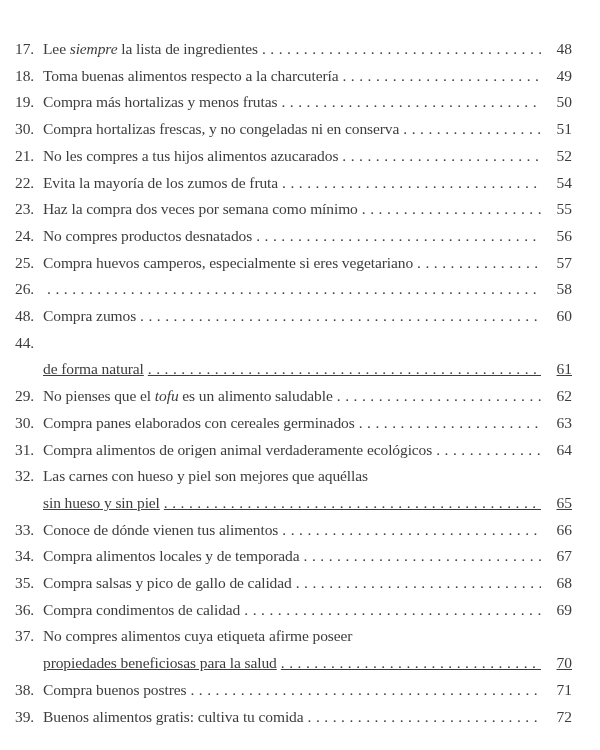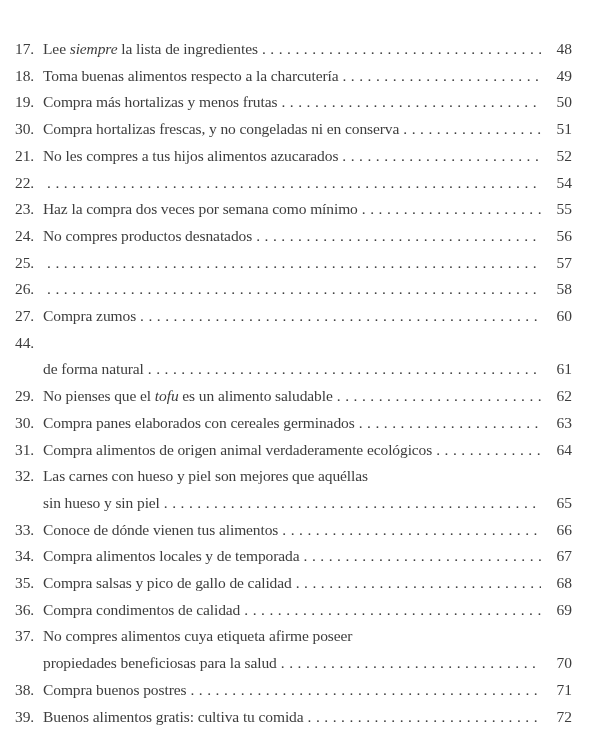--- a/index.html
+++ b/index.html
@@ -24,20 +24,21 @@
     font-size: 15.5px;
     line-height: 26.7px;
     letter-spacing: -0.1px;
     white-space: nowrap;
   }
   .num {
     flex: 0 0 28px;
   }
   .toc-row.cont {
     padding-left: 28px;
+    text-decoration: underline;
   }
   .title {
     flex: 0 0 auto;
     white-space: nowrap;
   }
   .title .it {
     font-style: italic;
   }
   .leader {
     flex: 1 1 auto;
@@ -86,47 +87,49 @@
         <span class="pagenum">51</span>
       </div>
       <div class="toc-row">
         <span class="num">21.</span>
         <span class="title"><span>No les compres a tus hijos alimentos azucarados</span></span>
         <span class="leader">................................................................................................................................................................</span>
         <span class="pagenum">52</span>
       </div>
       <div class="toc-row">
         <span class="num">22.</span>
+        <span class="title"><span>Evita la mayoría de los zumos de fruta</span></span>
         <span class="leader">................................................................................................................................................................</span>
         <span class="pagenum">54</span>
       </div>
       <div class="toc-row">
         <span class="num">23.</span>
         <span class="title"><span>Haz la compra dos veces por semana como mínimo</span></span>
         <span class="leader">................................................................................................................................................................</span>
         <span class="pagenum">55</span>
       </div>
       <div class="toc-row">
         <span class="num">24.</span>
         <span class="title"><span>No compres productos desnatados</span></span>
         <span class="leader">................................................................................................................................................................</span>
         <span class="pagenum">56</span>
       </div>
       <div class="toc-row">
         <span class="num">25.</span>
+        <span class="title"><span>Compra huevos camperos, especialmente si eres vegetariano</span></span>
         <span class="leader">................................................................................................................................................................</span>
         <span class="pagenum">57</span>
       </div>
       <div class="toc-row">
         <span class="num">26.</span>
         <span class="leader">................................................................................................................................................................</span>
         <span class="pagenum">58</span>
       </div>
       <div class="toc-row">
-        <span class="num">27.</span>
+        <span class="num">48.</span>
         <span class="title"><span>Compra zumos</span></span>
         <span class="leader">................................................................................................................................................................</span>
         <span class="pagenum">60</span>
       </div>
       <div class="toc-row">
         <span class="num">44.</span>
       </div>
       <div class="toc-row cont">
         <span class="title"><span>de forma natural</span></span>
         <span class="leader">................................................................................................................................................................</span>

